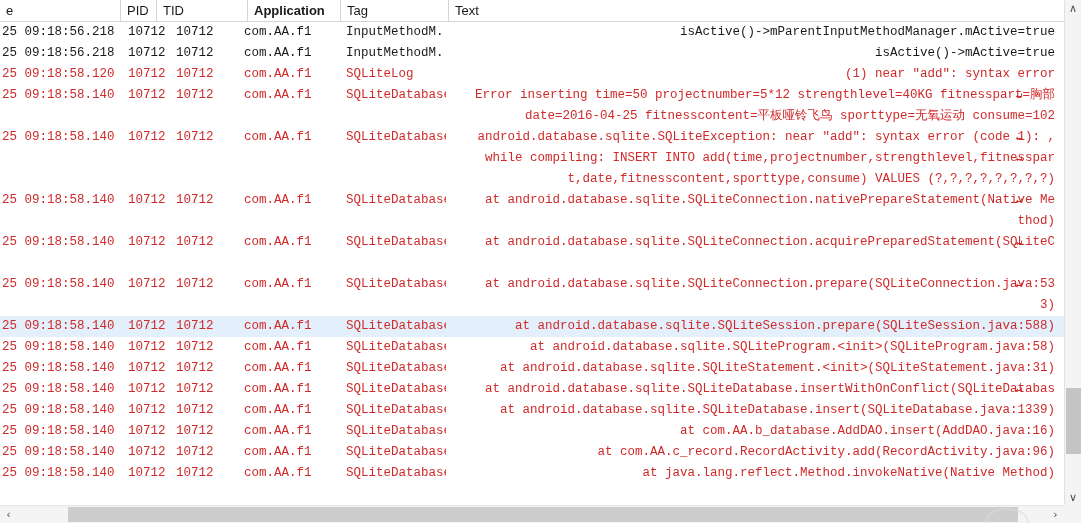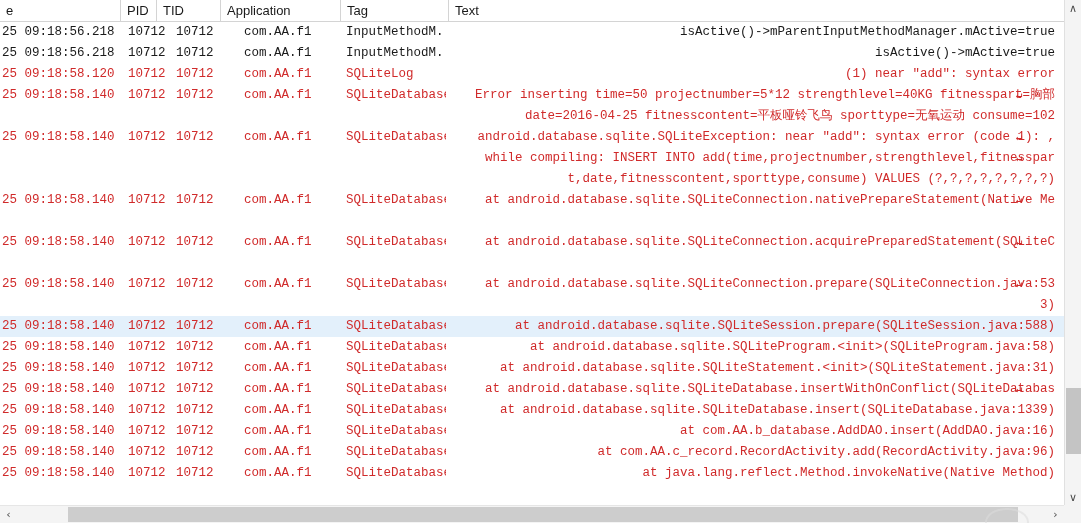--- a/index.html
+++ b/index.html
@@ -193,21 +193,21 @@
   <div class="header">
     <div class="hcell" style="left:0px;width:120px;">
       <span>e</span>
     </div>
     <div class="hcell div" style="left:120px;width:48px;">
       <span>PID</span>
     </div>
     <div class="hcell div" style="left:156px;width:68px;">
       <span>TID</span>
     </div>
-    <div class="hcell div" style="left:220px;width:104px;">
+    <div class="hcell div" style="left:247px;width:104px;font-weight:bold;">
       <span>Application</span>
     </div>
     <div class="hcell div" style="left:340px;width:108px;">
       <span>Tag</span>
     </div>
     <div class="hcell div" style="left:448px;width:616px;">
       <span>Text</span>
     </div>
   </div>
 
@@ -287,20 +287,21 @@
         <div class="cell c-tag err">SQLiteDatabase</div>
         <div class="cell c-text err">at android.database.sqlite.SQLiteConnection.nativePrepareStatement(Native Me</div>
         <div class="wrapmark">↵</div>
       </div>
       <div class="row">
         <div class="cell c-time err"></div>
         <div class="cell c-pid err"></div>
         <div class="cell c-tid err"></div>
         <div class="cell c-app err"></div>
         <div class="cell c-tag err"></div>
+        <div class="cell c-text err">thod)</div>
       </div>
       <div class="row">
         <div class="cell c-time err">25 09:18:58.140</div>
         <div class="cell c-pid err">10712</div>
         <div class="cell c-tid err">10712</div>
         <div class="cell c-app err">com.AA.f1</div>
         <div class="cell c-tag err">SQLiteDatabase</div>
         <div class="cell c-text err">at android.database.sqlite.SQLiteConnection.acquirePreparedStatement(SQLiteC</div>
         <div class="wrapmark">↵</div>
       </div>

